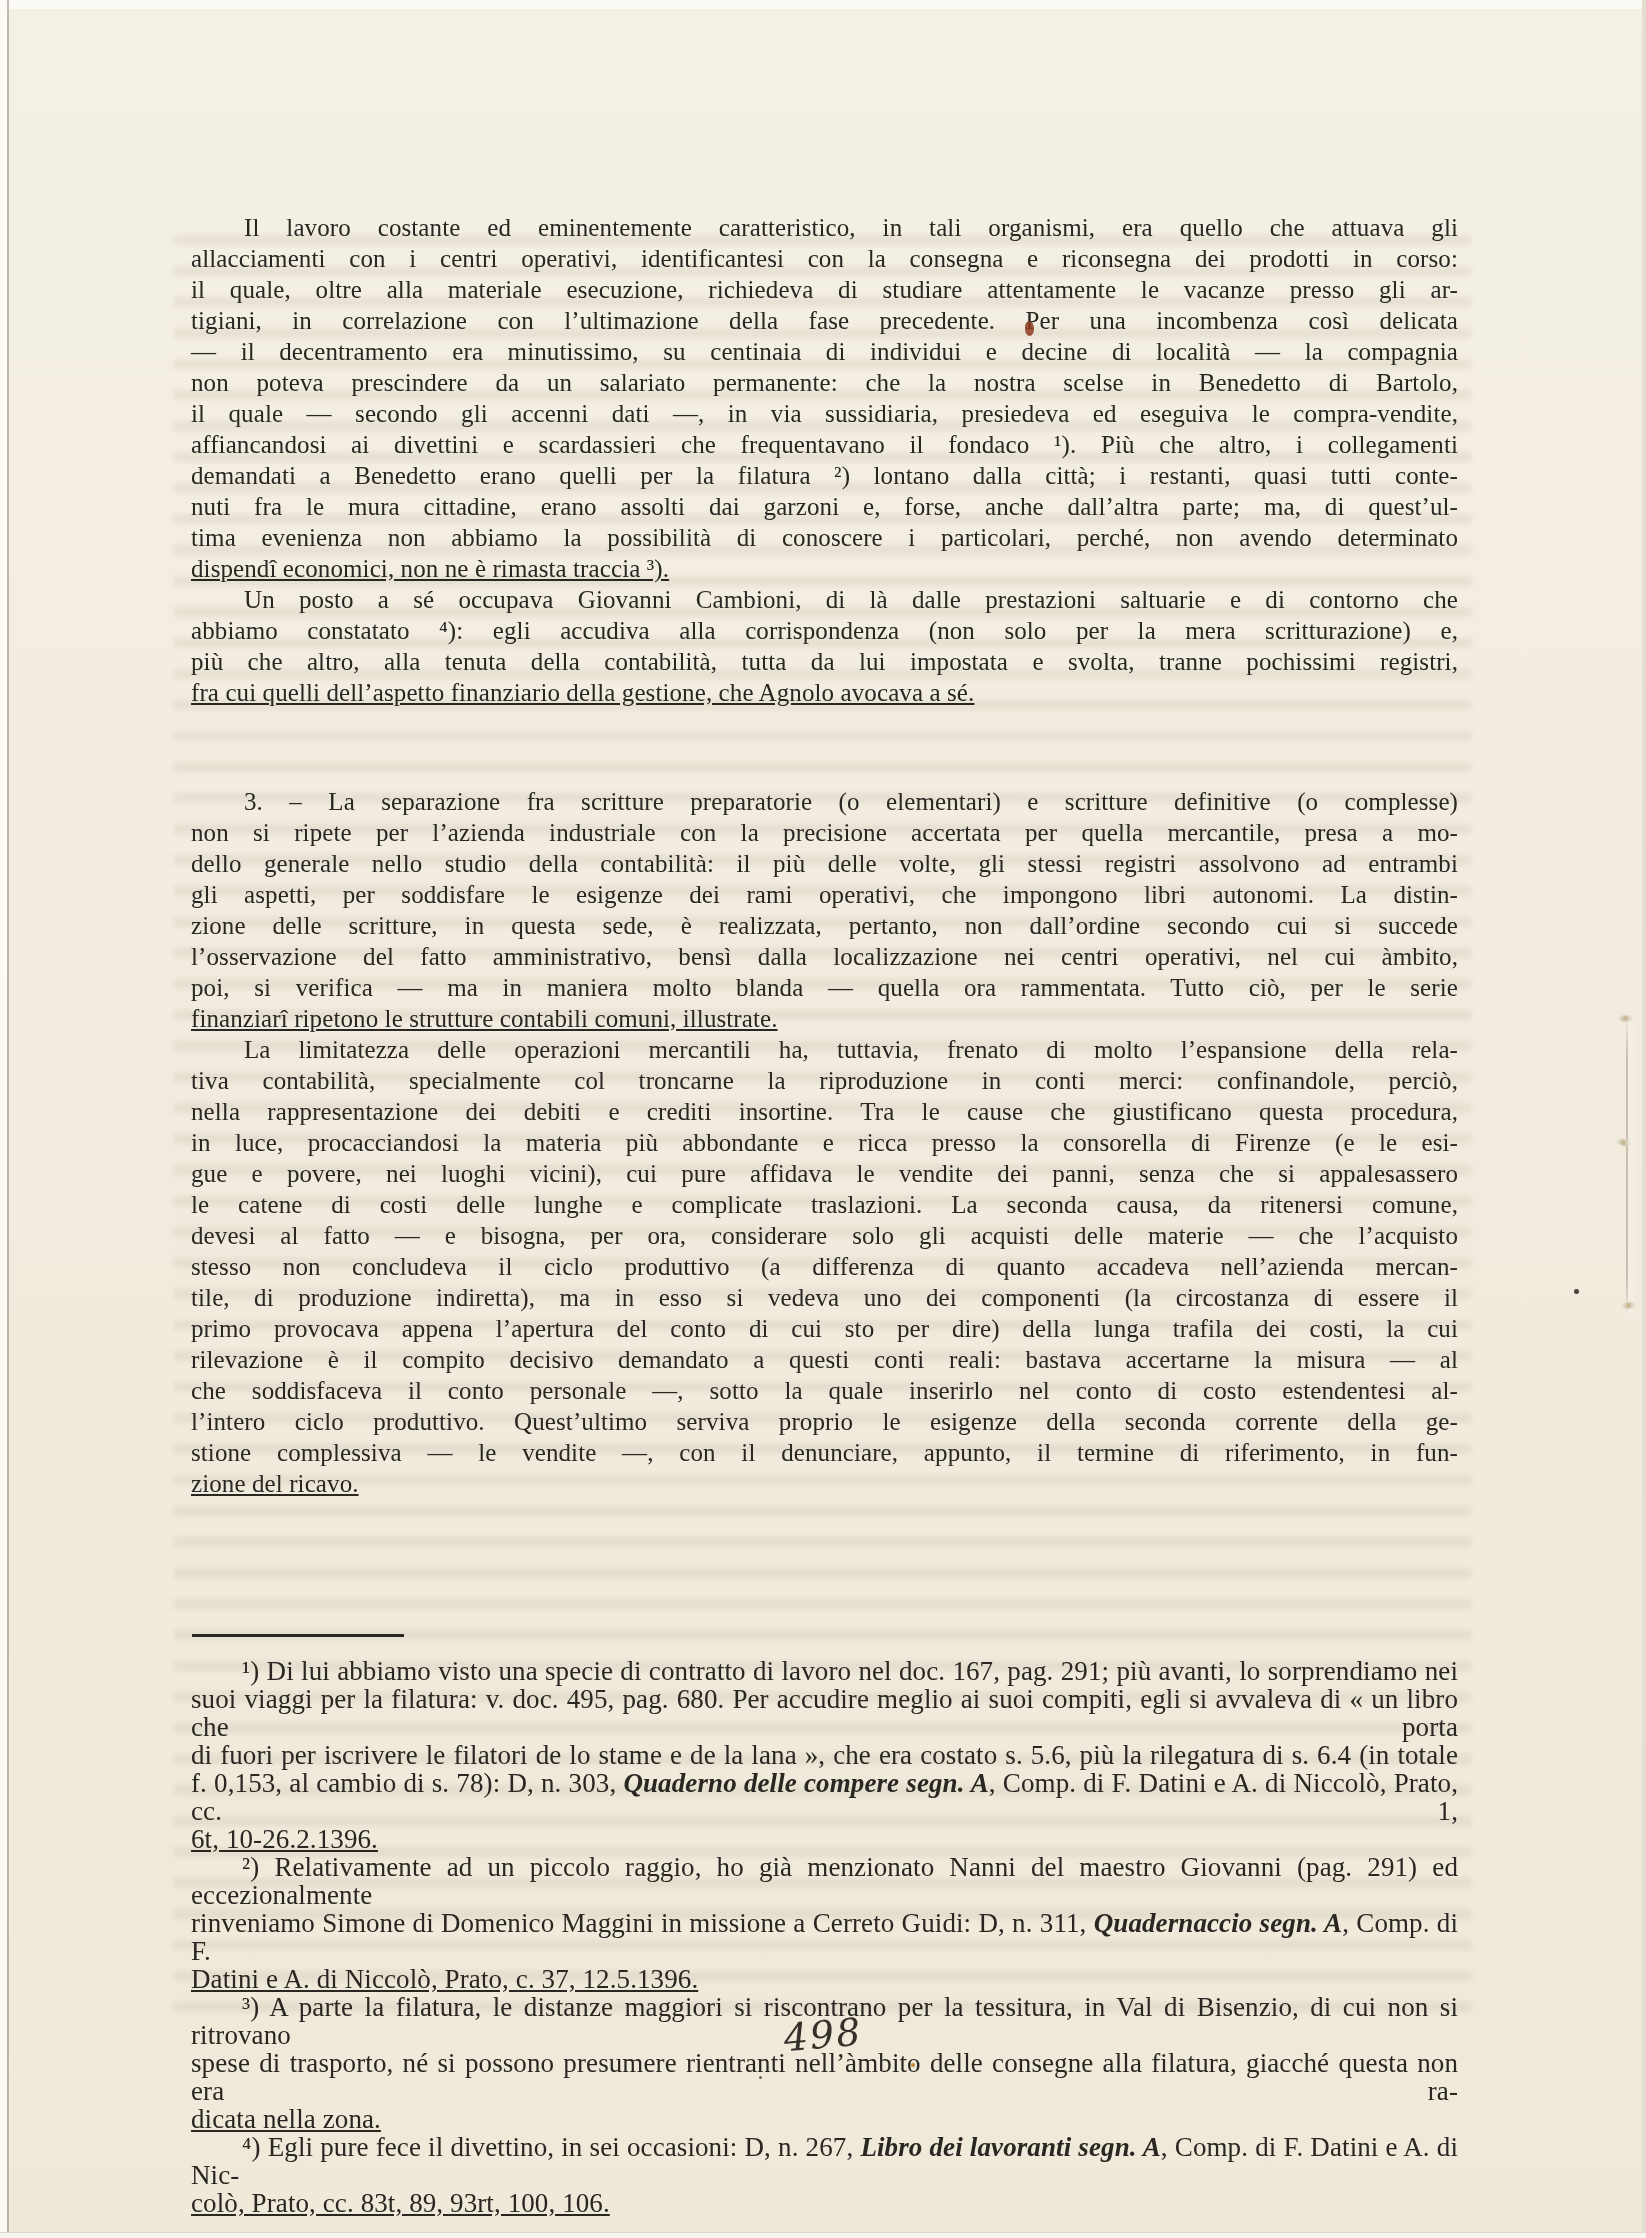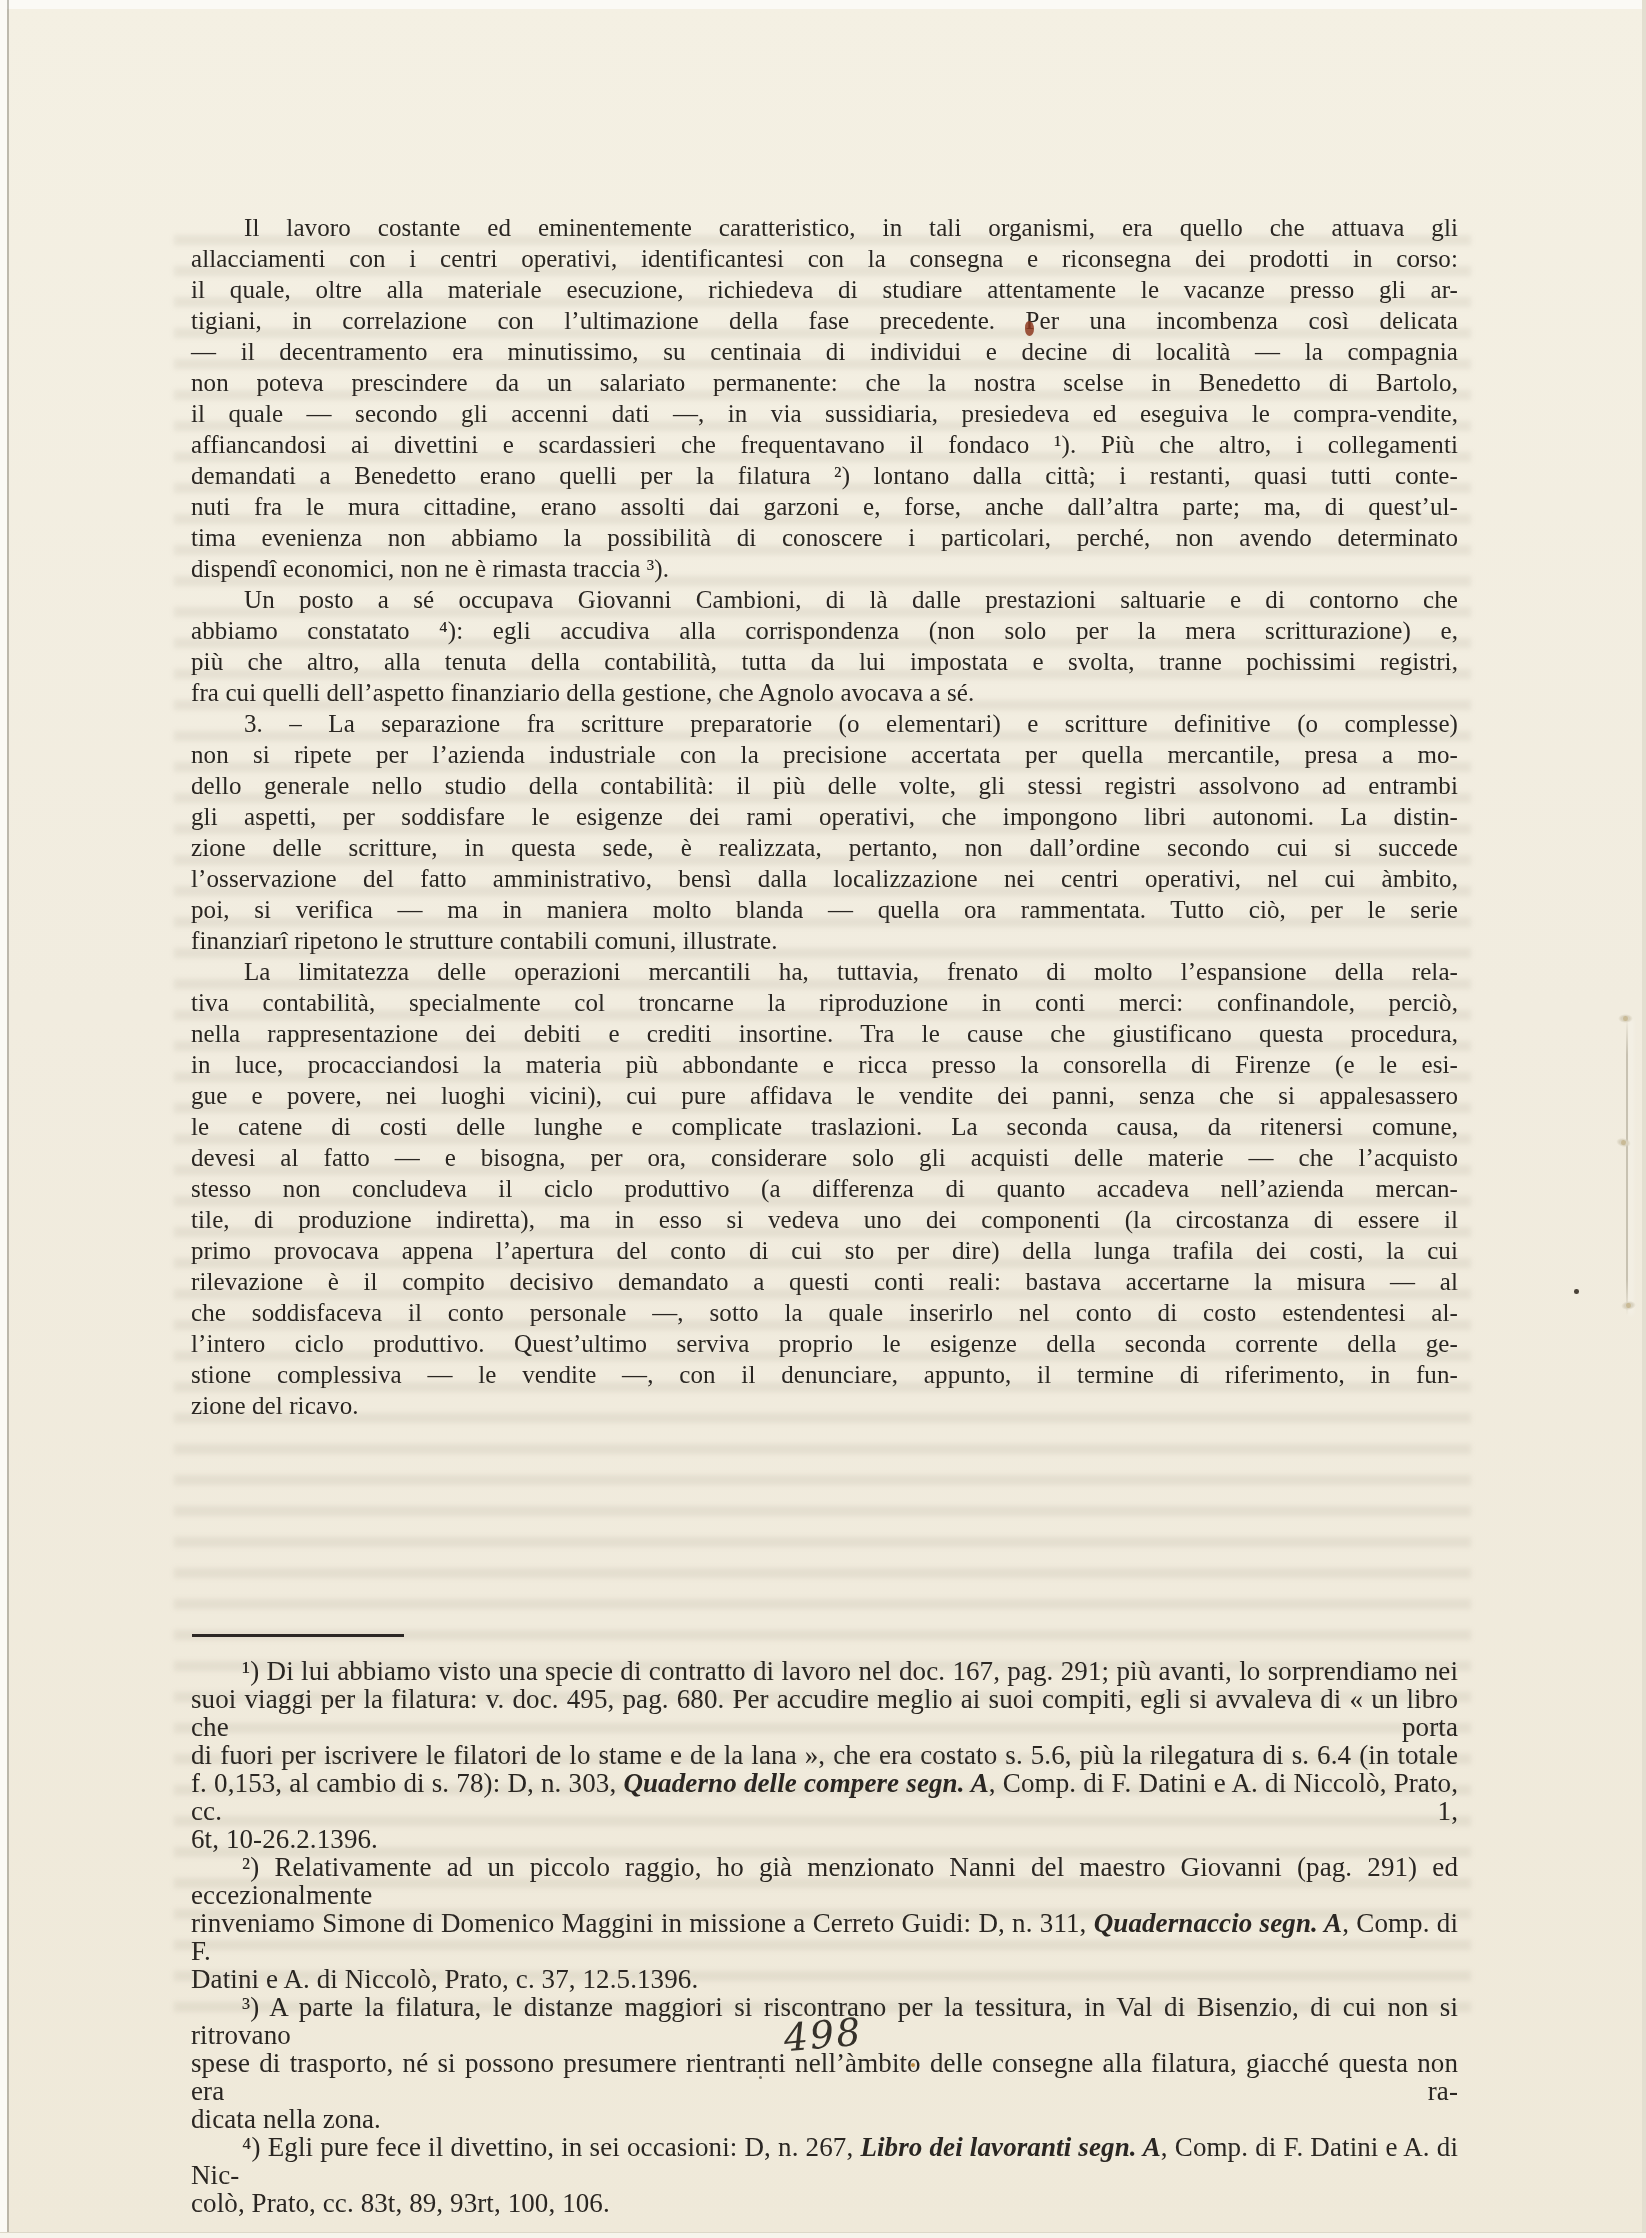--- a/index.html
+++ b/index.html
@@ -22,25 +22,25 @@
     background:repeating-linear-gradient(to bottom,
       rgba(0,0,0,0) 0px, rgba(0,0,0,0) 18.4px,
       rgba(126,116,94,0.10) 18.4px, rgba(126,116,94,0.10) 28px,
       rgba(0,0,0,0) 28px, rgba(0,0,0,0) 31px);
     filter:blur(2.6px);
     pointer-events:none;
   }
 
   .textblock{position:absolute;left:191px;width:1267px;}
   #body-text{top:212px;font-size:25px;line-height:31px;letter-spacing:0.1px;}
-  #body-text .block.gap-before{}
+  #body-text .block.gap-before{margin-top:78px;}
   #footnotes{top:1657px;font-size:27px;line-height:28px;letter-spacing:0.1px;}
 
   .line{text-align:justify;text-align-last:justify;white-space:normal;}
-  .line.last{text-align-last:left;}
+  .line.last{text-align-last:left;text-decoration:underline;}
   #body-text .line.indent{text-indent:53px;}
   #footnotes .line.indent{text-indent:51px;}
   .line i{font-style:italic;font-weight:bold;}
 
   .footnote-rule{
     position:absolute;left:192px;top:1634px;width:212px;height:2.6px;
     background:#2b2724;border:none;margin:0;
   }
 
   .page-number{

